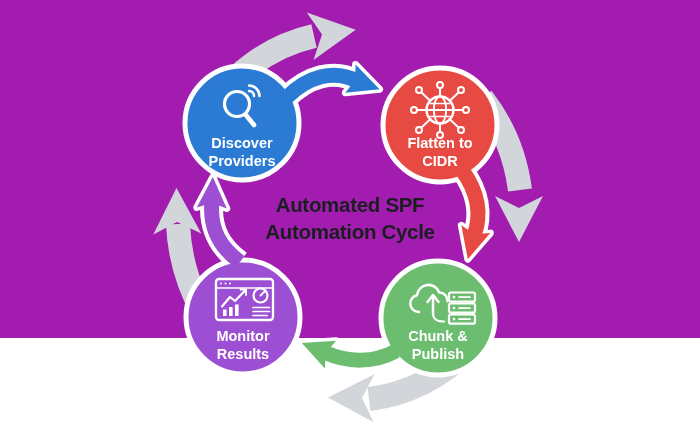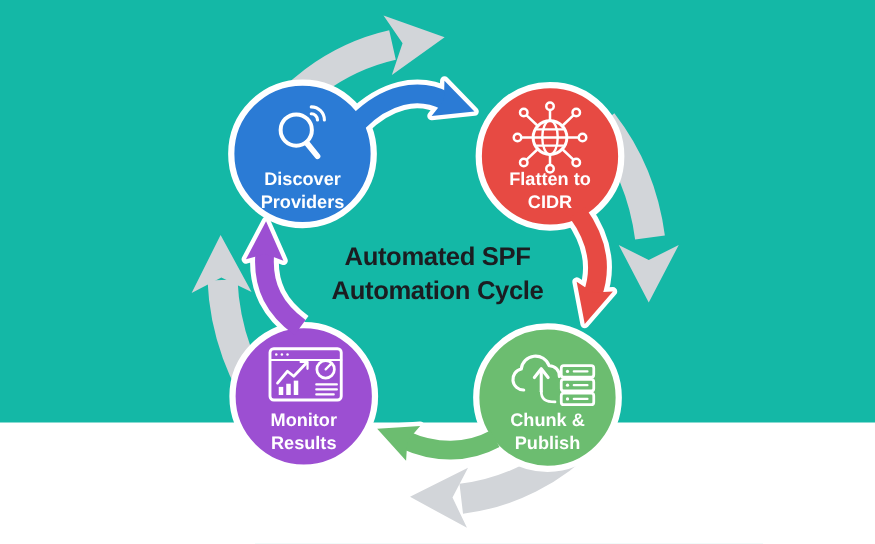--- a/index.html
+++ b/index.html
@@ -8,21 +8,21 @@
     background: #ffffff;
     width: 700px;
     height: 435px;
     overflow: hidden;
     font-family: "Liberation Sans", sans-serif;
   }
   .stage {
     position: relative;
     width: 700px;
     height: 338px;
-    background: #14b8a6;
+    background: #a21caf;
   }
   svg { display: block; }
   .node-label {
     font-family: "Liberation Sans", sans-serif;
     font-size: 14.5px;
     font-weight: bold;
     text-anchor: middle;
   }
   .title-text {
     font-family: "Liberation Sans", sans-serif;

